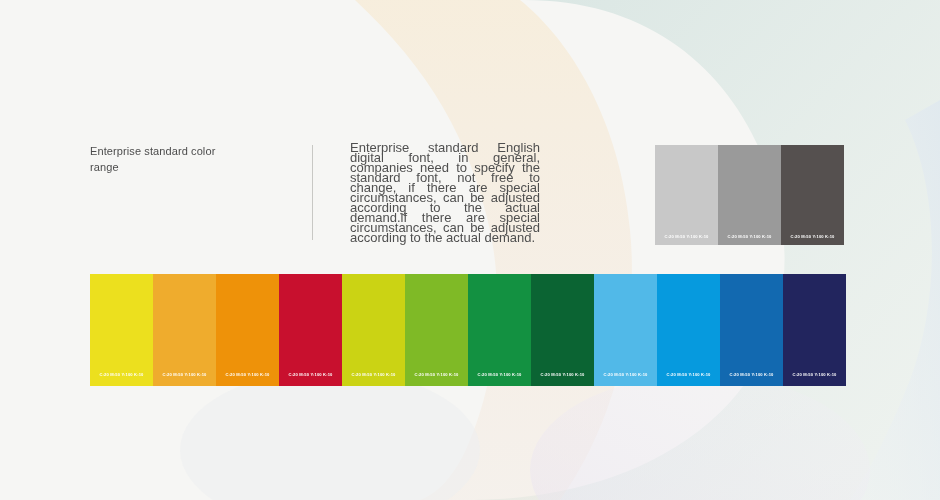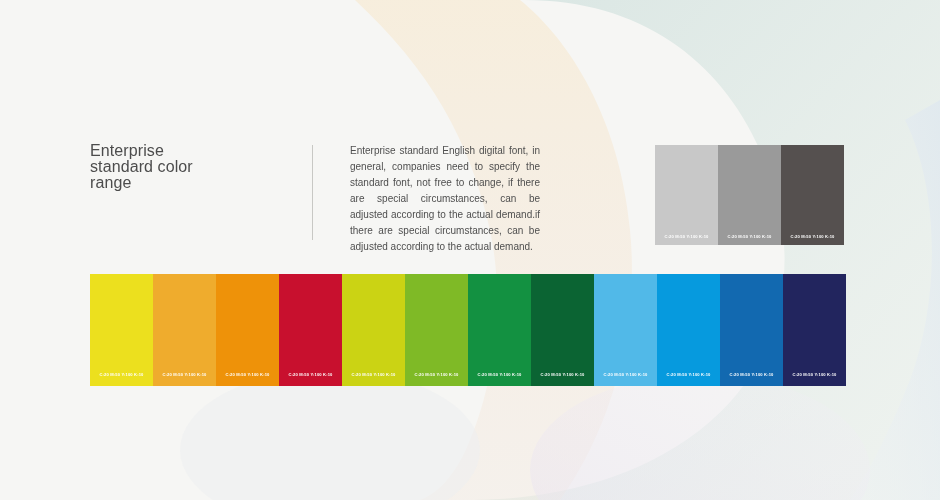--- a/index.html
+++ b/index.html
@@ -12,30 +12,30 @@
   
   #backdrop{position:absolute;inset:0;overflow:hidden;pointer-events:none;}
   #backdrop svg{position:absolute;top:0;left:0;}
 
   
   .header-row{
     position:absolute;left:90px;top:143px;width:470px;height:100px;
   }
   .title{
     position:absolute;left:0;top:0;width:135px;
-    font-size:16px;line-height:16px;color:#4c4c4c;font-weight:400;
+    font-size:11px;line-height:16px;color:#4c4c4c;font-weight:400;
     letter-spacing:.1px;
   }
   .divider{
     position:absolute;left:222px;top:2px;width:1px;height:95px;
     background:#c8c8c4;
   }
   .body-copy{
     position:absolute;left:260px;top:0;width:190px;
-    font-size:10px;line-height:16px;color:#4f4f4f;
+    font-size:13px;line-height:10px;color:#4f4f4f;
     text-align:justify;text-justify:inter-word;
   }
 
   
   .swatch{position:relative;overflow:hidden;}
   .swatch .code{
     position:absolute;left:0;right:0;bottom:8px;
     text-align:center;
     font-size:4.1px;line-height:5px;font-weight:bold;
     color:#ffffff;letter-spacing:.15px;

